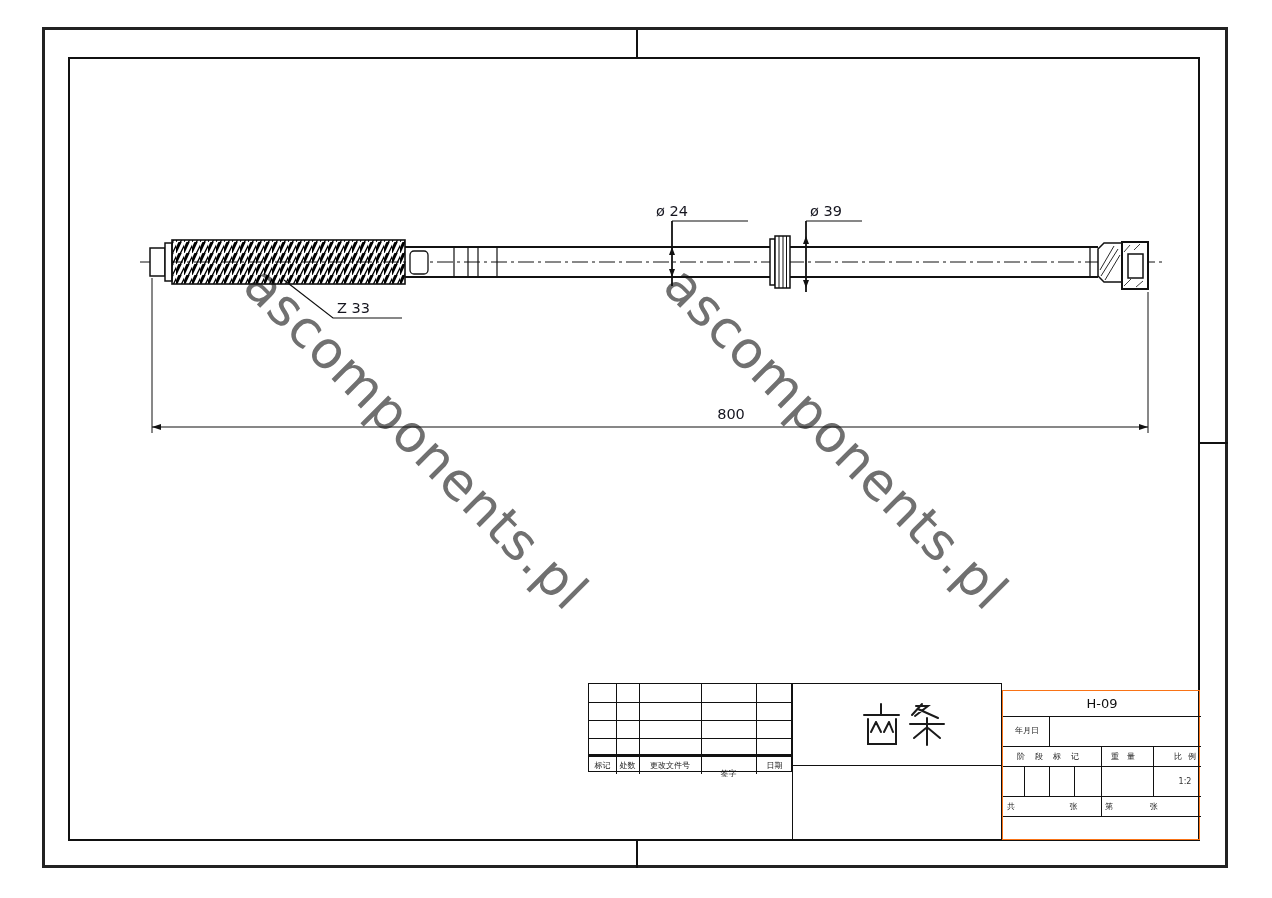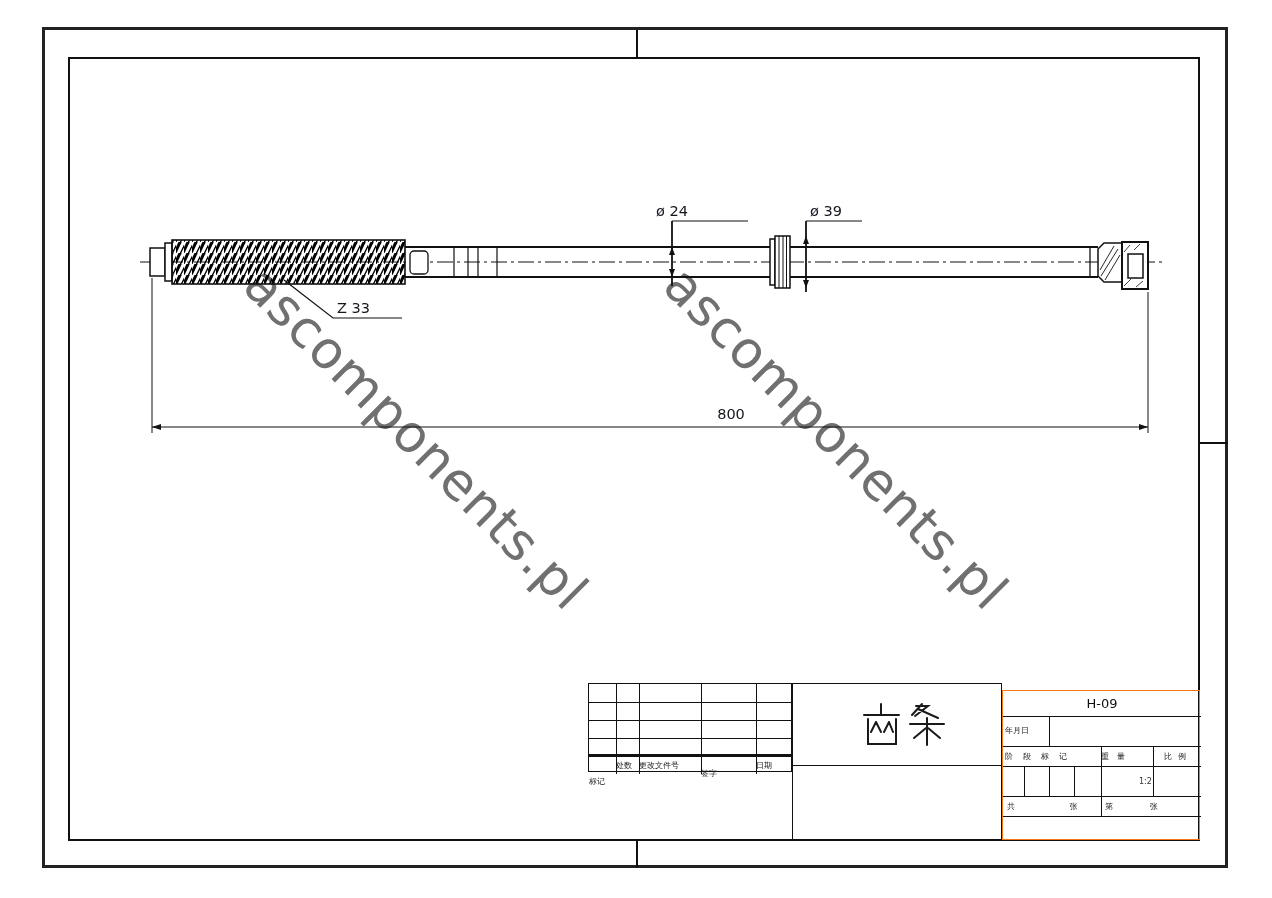--- a/index.html
+++ b/index.html
@@ -4,21 +4,21 @@
 <style>
   html,body{margin:0;padding:0;background:#fff;}
   .sheet{position:relative;width:1272px;height:898px;background:#fff;overflow:hidden;
          font-family:"DejaVu Sans","Liberation Sans",sans-serif;color:#111;}
   .abs{position:absolute;box-sizing:border-box;}
   .outer-border{left:42px;top:27px;width:1186px;height:841px;border:3px solid #222;}
   .inner-border{left:68px;top:57px;width:1132px;height:784px;border:2px solid #111;}
   .mark{background:#111;}
   .hl{position:absolute;background:#111;height:1px;}
   .vl{position:absolute;background:#111;width:1px;}
-  .celllab{position:absolute;font-size:8px;line-height:9px;color:#1a1a1a;
+  .celllab{position:absolute;font-size:8px;line-height:9px;color:#1a1a1a;text-align:center;
            white-space:nowrap;transform-origin:left top;}
   .wm{position:absolute;width:470px;font-size:52px;color:#707070;letter-spacing:1px;
       transform:rotate(45deg);transform-origin:center center;white-space:nowrap;z-index:1;}
   svg{position:absolute;left:0;top:0;z-index:2;}
   .tb{z-index:3;}
   .ghost{opacity:0;}
   .dimtext{font-size:14.5px;fill:#15151f;font-family:"DejaVu Sans",sans-serif;}
 </style>
 </head>
 <body>
@@ -110,21 +110,21 @@
     <div class="vl" style="left:50px;top:0;height:72px;"></div>
     <div class="vl" style="left:112px;top:0;height:72px;"></div>
     <div class="vl" style="left:167px;top:0;height:72px;"></div>
   </div>
 
   <div class="abs tb" style="left:588px;top:755px;width:204px;height:17px;border:1px solid #111;border-top-width:2px;">
     <div class="vl" style="left:27px;top:0;height:17px;"></div>
     <div class="vl" style="left:50px;top:0;height:17px;"></div>
     <div class="vl" style="left:112px;top:0;height:17px;"></div>
     <div class="vl" style="left:167px;top:0;height:17px;"></div>
-    <div class="celllab" style="left:0;top:20px;width:27px;">标记</div>
+    <div class="celllab" style="left:0;top:4px;width:27px;">标记</div>
     <div class="celllab" style="left:27px;top:4px;width:23px;">处数</div>
     <div class="celllab" style="left:50px;top:4px;width:62px;">更改文件号</div>
     <div class="celllab" style="left:112px;top:12px;width:55px;">签字</div>
     <div class="celllab" style="left:167px;top:4px;width:37px;">日期</div>
   </div>
 
 
   <div class="abs tb" style="left:792px;top:683px;width:210px;height:157px;border:1px solid #111;">
     <div class="hl" style="left:0;top:81px;width:210px;"></div>
     <div class="abs ghost" style="left:68px;top:17px;width:90px;font-size:36px;">齿条</div>
@@ -141,18 +141,18 @@
     <div class="vl" style="left:150px;top:55px;height:50px;"></div>
     <div class="vl" style="left:21px;top:75px;height:30px;"></div>
     <div class="vl" style="left:46px;top:75px;height:30px;"></div>
     <div class="vl" style="left:71px;top:75px;height:30px;"></div>
 
     <div class="abs" style="left:0;top:5px;width:198px;text-align:center;font-size:13px;color:#111;">H-09</div>
     <div class="celllab" style="left:2px;top:35px;width:44px;">年月日</div>
     <div class="celllab" style="left:2px;top:61px;width:96px;letter-spacing:10px;">阶段标记</div>
     <div class="celllab" style="left:98px;top:61px;width:52px;letter-spacing:8px;">重量</div>
     <div class="celllab" style="left:161px;top:61px;width:48px;letter-spacing:6px;">比例</div>
-    <div class="celllab" style="left:136px;top:86px;width:48px;color:#333;">1:2</div>
+    <div class="celllab" style="left:158px;top:86px;width:48px;color:#333;">1:2</div>
     <div class="celllab" style="left:4px;top:111px;width:92px;letter-spacing:26px;text-align:left;">共  张</div>
     <div class="celllab" style="left:102px;top:111px;width:94px;letter-spacing:16px;text-align:left;font-family:Liberation Mono, monospace;">第  张</div>
   </div>
 
 </div>
 
 </body></html>

